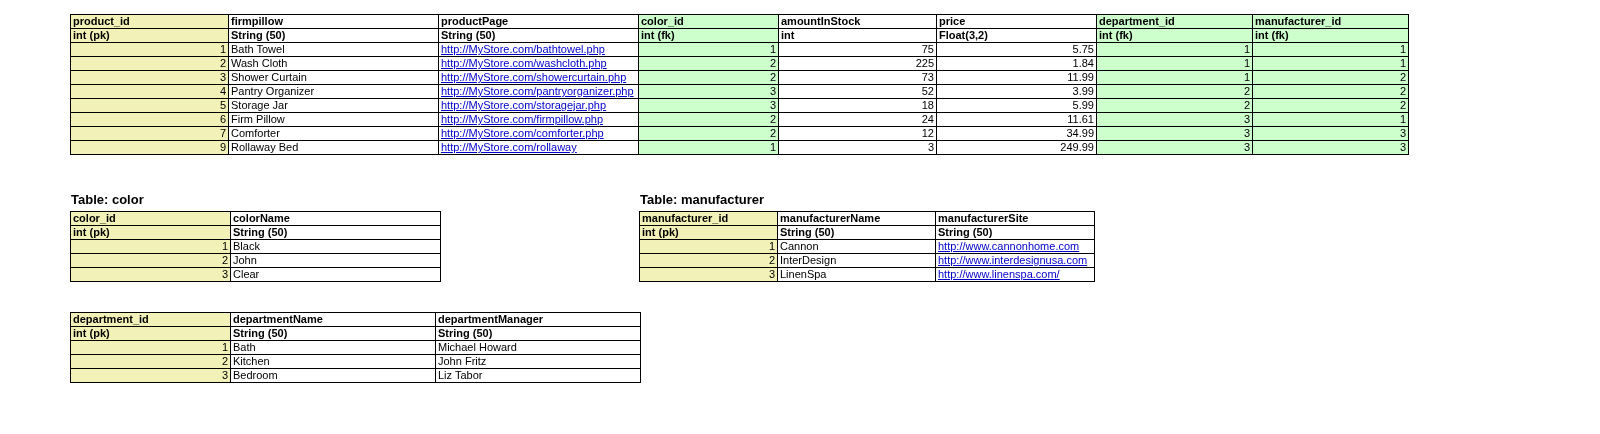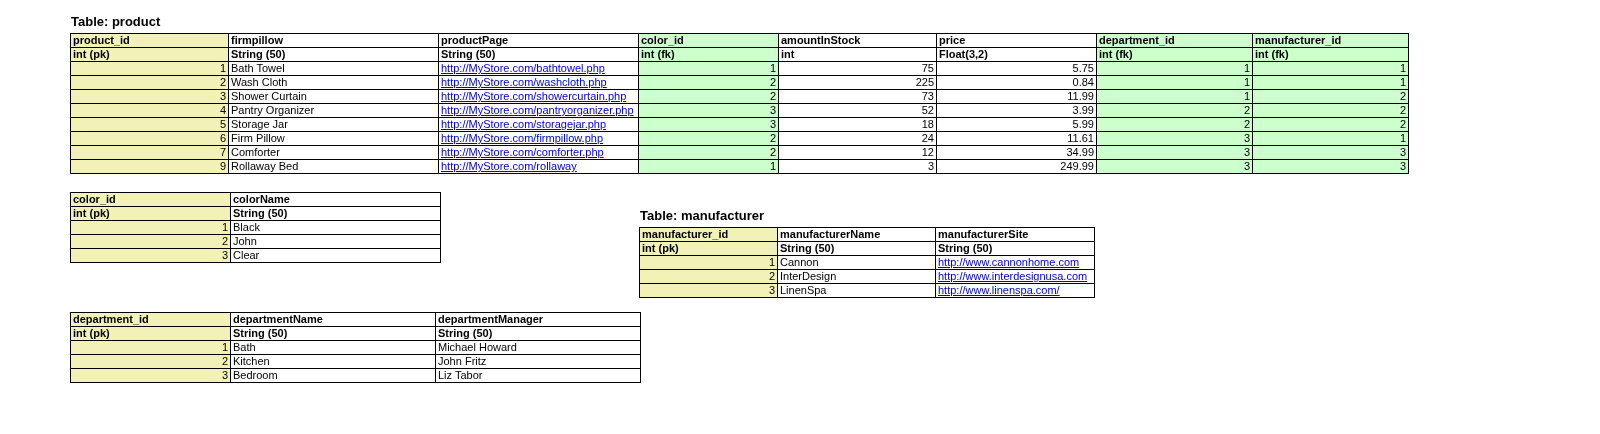--- a/index.html
+++ b/index.html
@@ -76,28 +76,27 @@
   #tbl-manufacturer col.c2 { width: 159px; }
 
   
   #tbl-department { width: 570px; }
   #tbl-department col.c0 { width: 160px; }
   #tbl-department col.c1 { width: 205px; }
   #tbl-department col.c2 { width: 205px; }
 
   #block-product      { left: 70px; top: 14px; }
   #block-color        { left: 70px; top: 192px; }
-  #block-manufacturer { left: 639px; top: 208px; }
+  #block-manufacturer { left: 639px; top: 192px; }
   #block-department   { left: 70px; top: 312px; }
 </style>
 </head>
 <body>
 
 <div class="table-block" id="block-product">
-  <div class="table-title">Table: product</div>
   <table class="grid" id="tbl-product">
     <colgroup>
       <col class="c0">
         <col class="c1">
         <col class="c2">
         <col class="c3">
       <col class="c4">
         <col class="c5">
         <col class="c6">
         <col class="c7">
@@ -132,21 +131,21 @@
         <td class="white num">5.75</td>
         <td class="green num">1</td>
         <td class="green num">1</td>
       </tr>
       <tr>
         <td class="yellow num">2</td>
         <td class="white">Wash Cloth</td>
         <td class="white lnk">http://MyStore.com/washcloth.php</td>
         <td class="green num">2</td>
         <td class="white num">225</td>
-        <td class="white num">0.84</td>
+        <td class="white num">1.84</td>
         <td class="green num">1</td>
         <td class="green num">1</td>
       </tr>
       <tr>
         <td class="yellow num">3</td>
         <td class="white">Shower Curtain</td>
         <td class="white lnk">http://MyStore.com/showercurtain.php</td>
         <td class="green num">2</td>
         <td class="white num">73</td>
         <td class="white num">11.99</td>
@@ -201,20 +200,21 @@
         <td class="white num">3</td>
         <td class="white num">249.99</td>
         <td class="green num">3</td>
         <td class="green num">3</td>
       </tr>
     </tbody>
   </table>
 </div>
 
 <div class="table-block" id="block-color">
+  <div class="table-title">Table: color</div>
   <table class="grid" id="tbl-color">
     <colgroup>
         <col class="c0">
         <col class="c1">
       </colgroup>
     <tbody>
       <tr>
         <td class="hdr yellow">color_id</td>
         <td class="hdr white">colorName</td>
       </tr>

